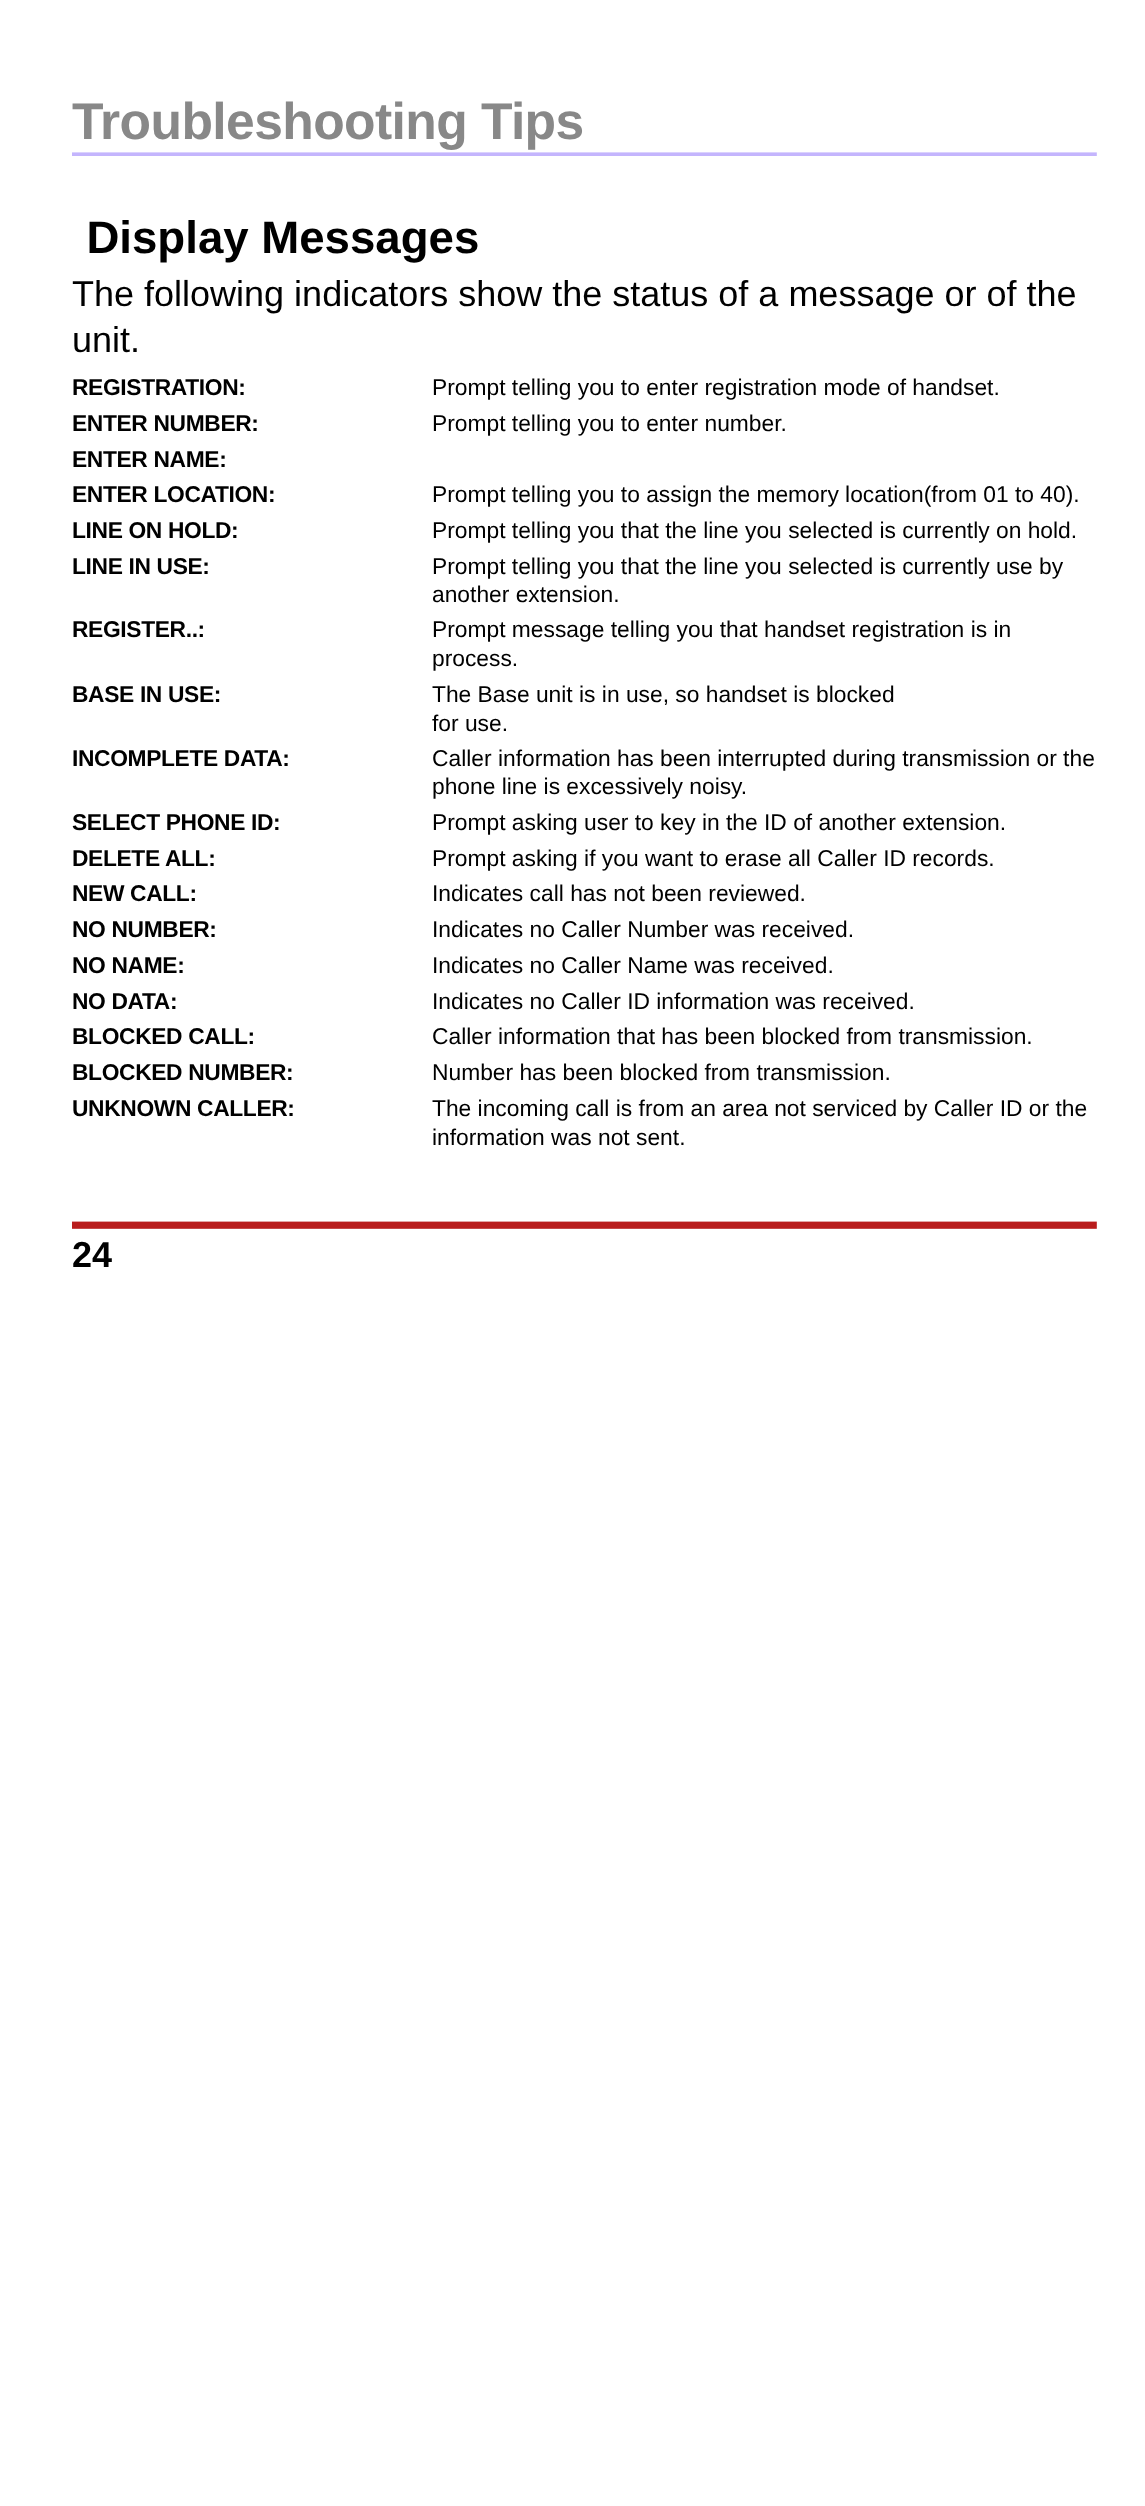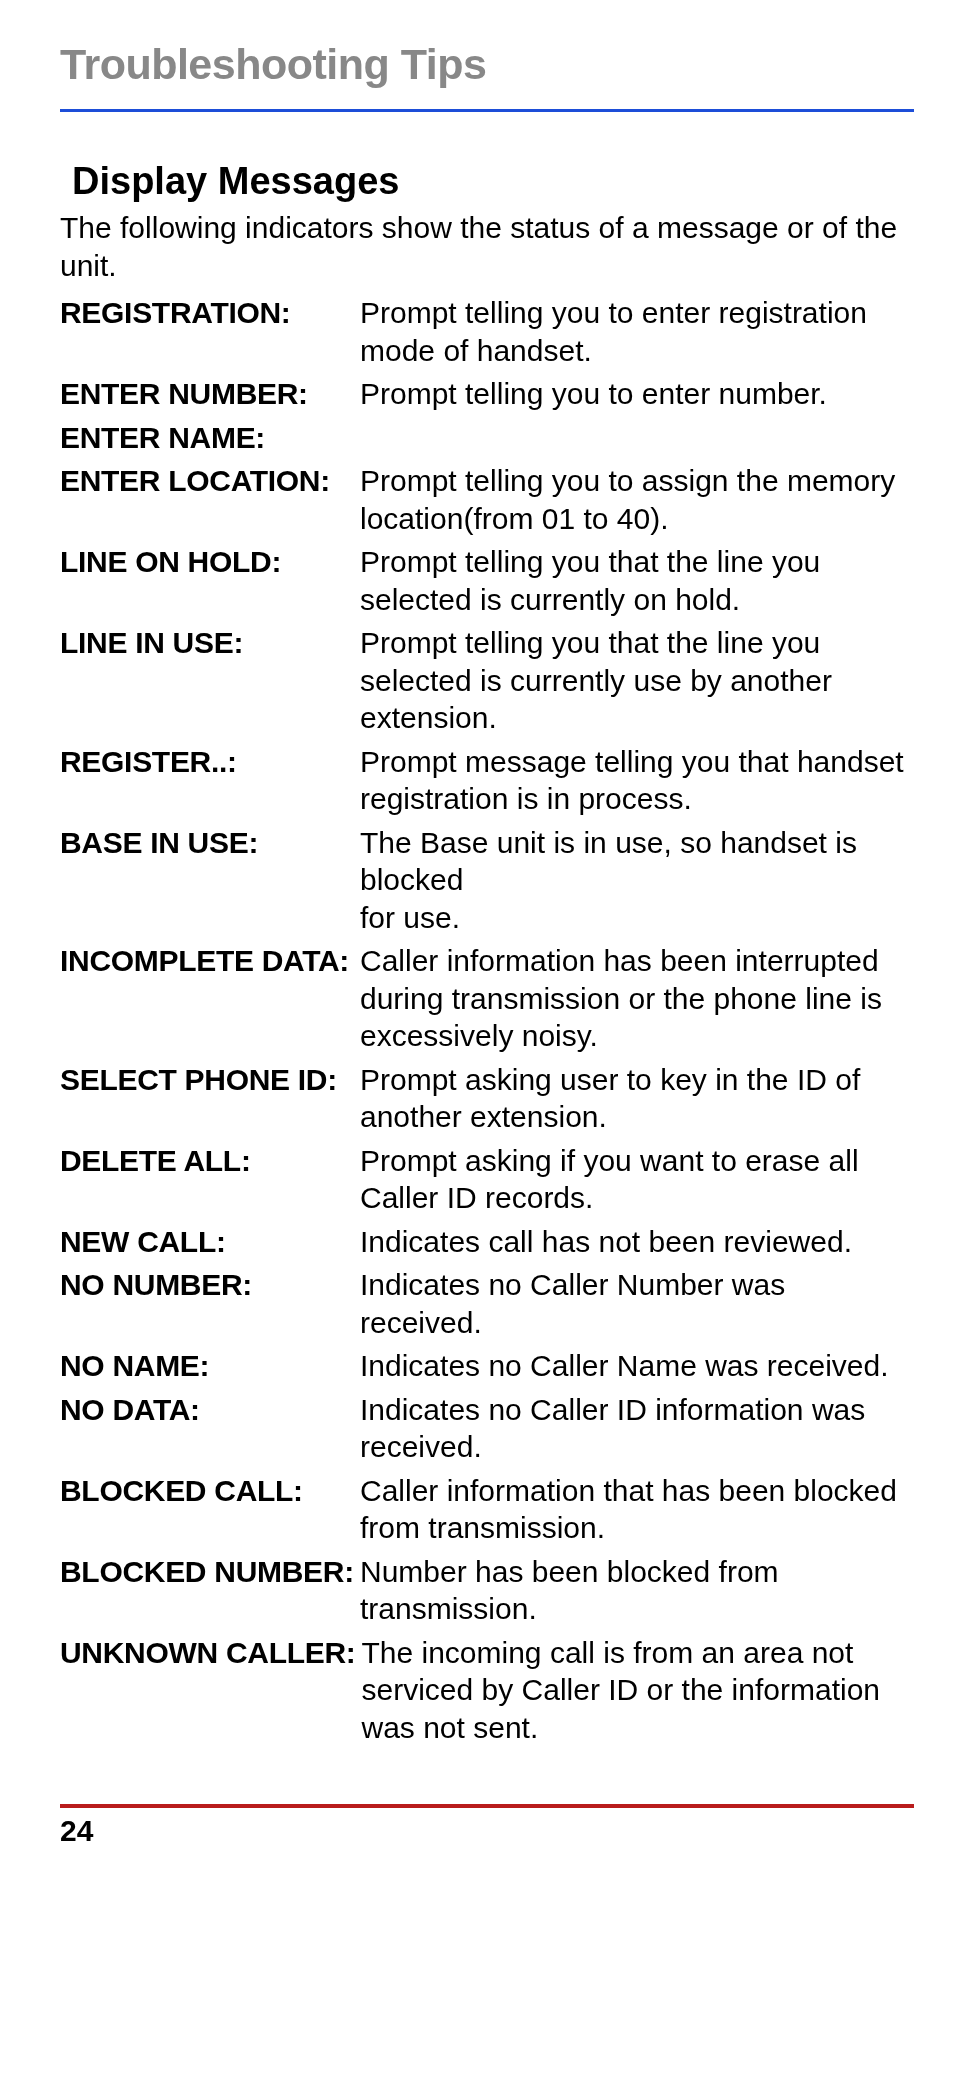--- a/index.html
+++ b/index.html
@@ -7,57 +7,58 @@
     font-family: "Helvetica Neue", Helvetica, Arial, sans-serif;
     background: #fff;
     color: #000;
     width: 954px;
     padding: 40px 40px 30px 60px;
   }
   .page-title {
     font-size: 43px;
     font-weight: bold;
     color: #888;
-    padding-bottom: 20px;
-    border-bottom: 3px solid #1d4ed8;
+    padding-bottom: 0;
+    border-bottom: 3px solid #c4b5fd;
     letter-spacing: -0.5px;
+    margin-top: 38px;
   }
   .section-title {
     font-size: 38px;
     font-weight: bold;
     margin-top: 48px;
     margin-bottom: 6px;
     margin-left: 12px;
   }
   .intro {
     font-size: 30px;
     line-height: 1.25;
     margin-bottom: 10px;
   }
   .defs {
-    font-size: 30px;
+    font-size: 19px;
     line-height: 1.25;
   }
   .row {
     display: flex;
     align-items: flex-start;
     margin-bottom: 6px;
   }
   .term {
     flex: 0 0 300px;
     font-weight: bold;
     padding-right: 6px;
     white-space: nowrap;
     letter-spacing: -0.3px;
   }
   .desc {
     flex: 1;
   }
   .footer {
-    border-top: 4px solid #b91c1c;
+    border-top: 6px solid #b91c1c;
     margin-top: 58px;
     padding-top: 6px;
     font-size: 30px;
     font-weight: bold;
   }
 </style>
 </head>
 <body>
 
 <h1 class="page-title">Troubleshooting Tips</h1>

